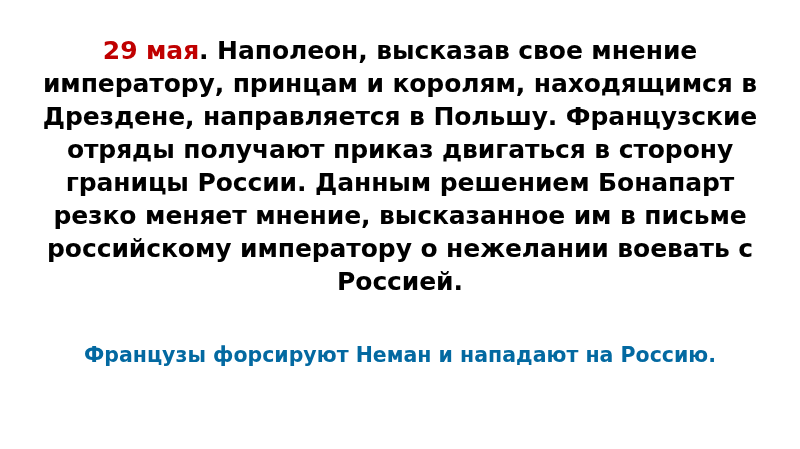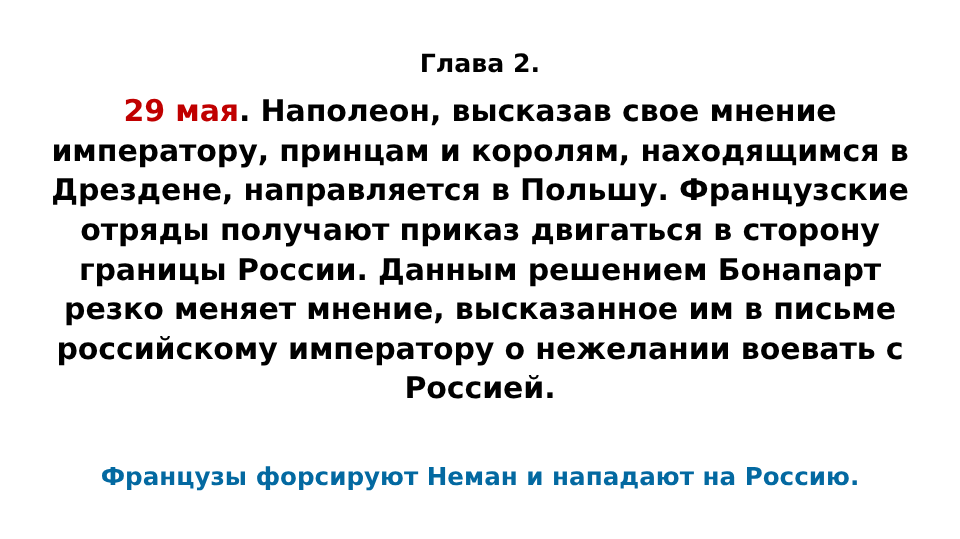--- a/index.html
+++ b/index.html
@@ -50,21 +50,20 @@
     color: #0369a1;
     line-height: 1.32;
     margin: 0 8px;
   }
 </style>
 </head>
 <body>
 
 <div class="slide">
 
-  <div class="slide-title">Глава 2.</div>
 
   <p class="body-block">
     <span class="date-accent">29 мая</span><span>. Наполеон, высказав свое мнение императору, принцам и королям, находящимся в Дрездене, направляется в Польшу. Французские отряды получают приказ двигаться в сторону границы России. Данным решением Бонапарт резко меняет мнение, высказанное им в письме российскому императору о нежелании воевать с Россией.</span>
   </p>
 
   <div class="spacer"></div>
 
   <p class="closing-block">Французы форсируют Неман и нападают на Россию.</p>
 
 </div>

